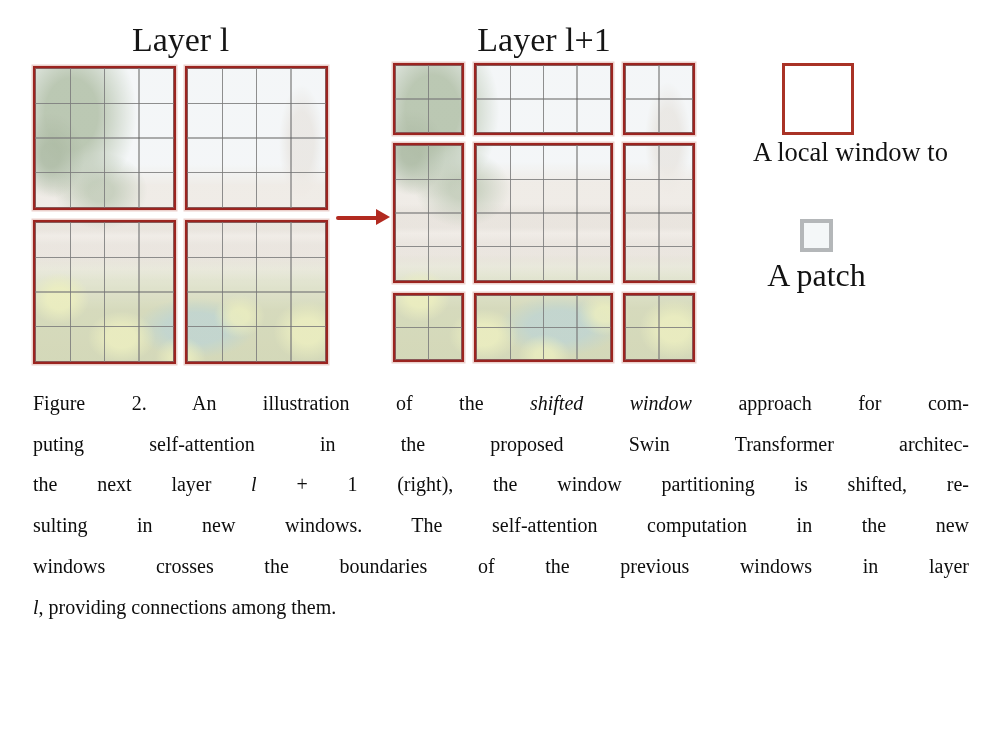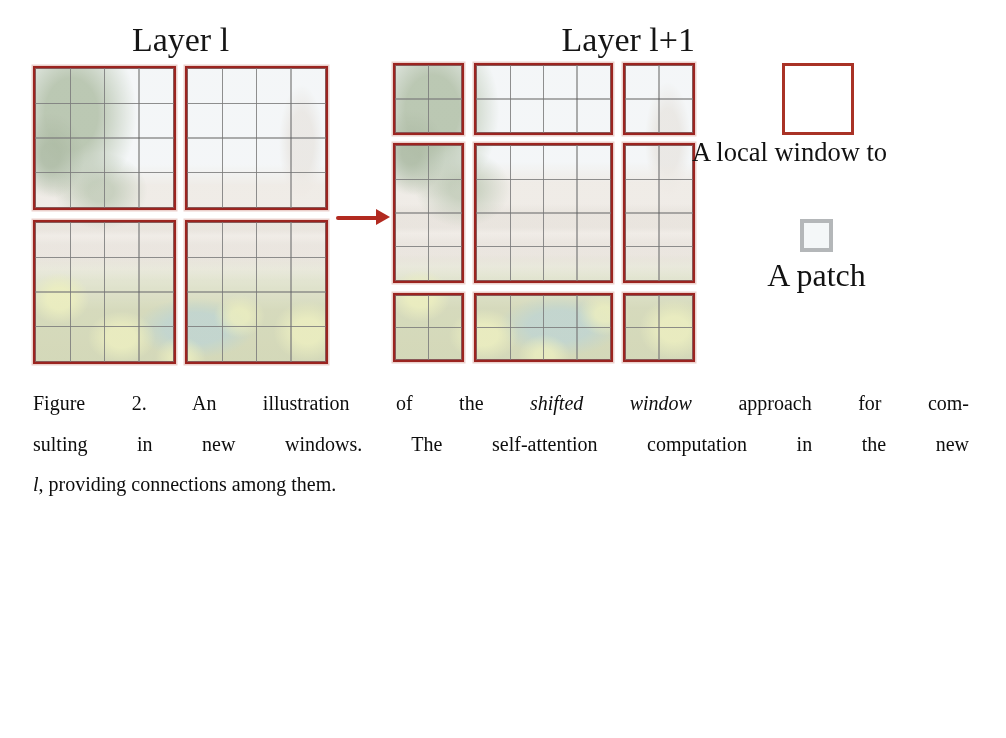--- a/index.html
+++ b/index.html
@@ -13,21 +13,21 @@
 
   
   .fig-canvas { position: absolute; left: 0; top: 0; width: 1006px; height: 380px; padding-left: 8px; }
 
   .layer-label {
     position: absolute; top: 20px; height: 40px;
     font-size: 34px; color: #151515; text-align: center;
     white-space: nowrap; line-height: 40px;
   }
   .label-left  { left: 33px;  width: 295px; }
-  .label-right { left: 393px; width: 302px; text-align: right; }
+  .label-right { left: 393px; width: 302px; }
 
   .grid { position: absolute; }
   #grid-left  { left: 33px;  top: 66px; width: 295px; height: 298px; }
   #grid-right { left: 393px; top: 63px; width: 302px; height: 299px; }
 
   .win {
     position: absolute;
     box-sizing: border-box;
     border: 3px solid #9b2420;
     box-shadow: 0 0 0 1.5px rgba(197,119,108,0.35);
@@ -59,21 +59,21 @@
   
   .legend { position: absolute; left: 700px; top: 55px; width: 240px; }
   .legend-window-swatch {
     position: absolute; left: 82px; top: 8px;
     width: 72px; height: 72px; box-sizing: border-box;
     border-width: 3px; border-style: solid;
     background: #fff;
   }
   .legend-window-text {
     position: absolute; left: -8px; top: 82px; width: 256px;
-    text-align: left; font-size: 26.5px; line-height: 30.5px; color: #111;
+    text-align: right; font-size: 26.5px; line-height: 30.5px; color: #111;
   }
   .legend-patch-swatch {
     position: absolute; left: 100px; top: 164px;
     width: 33px; height: 33px; box-sizing: border-box;
     border-width: 4px; border-style: solid;
   }
   .legend-patch-text {
     position: absolute; left: 0; top: 202px; width: 233px;
     text-align: center; font-size: 32px; color: #111;
   }
@@ -299,17 +299,20 @@
         <span>A local window to</span><br>
       </div>
       <div class="legend-patch-swatch" id="legend-patch-swatch" style="border-color: rgb(180, 183, 185); background: rgb(244, 247, 248);"></div>
       <div class="legend-patch-text">A patch</div>
     </div>
 
   </div>
 
   <div class="caption" id="caption">
       <div class="cap-line"><span>Figure 2. An illustration of the </span><i>shifted window</i><span> approach for com-</span></div>
+      <div class="cap-line"><span>puting self-attention in the proposed Swin Transformer architec-</span></div>
+      <div class="cap-line"><span>the next layer </span><i>l</i><span> + 1 (right), the window partitioning is shifted, re-</span></div>
       <div class="cap-line"><span>sulting in new windows. The self-attention computation in the new</span></div>
+      <div class="cap-line"><span>windows crosses the boundaries of the previous windows in layer</span></div>
       <div class="cap-line last"><i>l</i><span>, providing connections among them.</span></div>
     </div>
 
 </div>
 
 </body></html>

